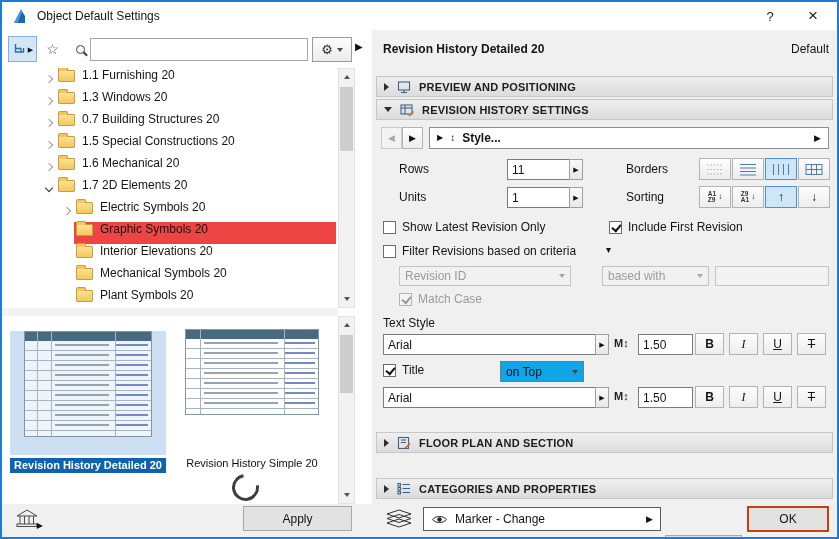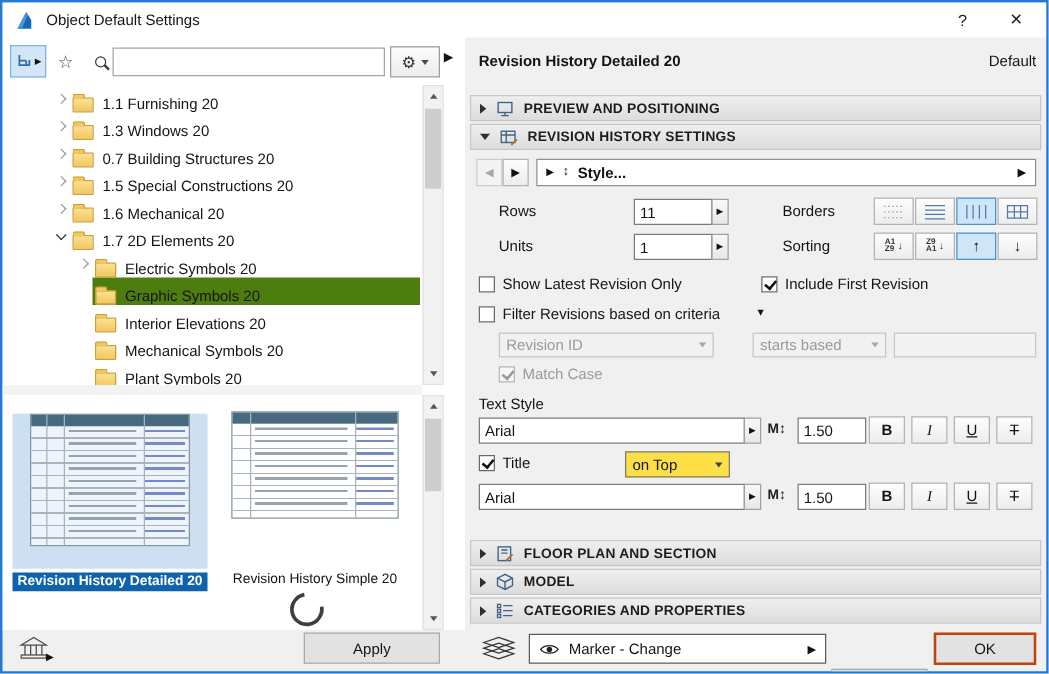--- a/index.html
+++ b/index.html
@@ -24,22 +24,22 @@
 .darr{width:0;height:0;border-left:3.5px solid transparent;border-right:3.5px solid transparent;border-top:4px solid #4c4c4c}
 .collapsearrow{position:absolute;left:353px;top:12px;font-size:10px;color:#111;line-height:1;cursor:pointer}
 
 .tree{position:absolute;left:4px;top:38px;width:330px;height:240px;overflow:hidden}
 .trow{height:22px;display:flex;align-items:center;cursor:pointer}
 .lvl1{padding-left:36px}
 .lvl2{padding-left:54px}
 .chev{width:14px;display:flex;align-items:center;justify-content:center;flex:0 0 auto}
 .ch{width:6px;height:6px;border-right:1.6px solid #9b9b9b;border-bottom:1.6px solid #9b9b9b;transform:rotate(-45deg)}
 .ch.open{border-color:#2f2f2f;transform:rotate(45deg);margin-top:-3px}
-.rowmain{flex:1;display:flex;align-items:flex-end;gap:7px;height:100%;padding-left:2px}
-.rowmain.sel{background:#4d7c0f}
+.rowmain{flex:1;display:flex;align-items:flex-start;gap:7px;height:100%;padding-left:2px}
+.rowmain.sel{background:#ef4444}
 .folder{position:relative;width:17px;height:12px;background:linear-gradient(#fbe195,#f3c75b);border:1px solid #c99f3a;border-radius:1px;flex:0 0 auto;margin-top:2px}
 .folder::before{content:"";position:absolute;left:-1px;top:-4px;width:8px;height:3px;background:#f3c75b;border:1px solid #c99f3a;border-bottom:none;border-radius:2px 2px 0 0}
 .tlabel{white-space:nowrap}
 .splitter{position:absolute;left:0;top:278px;width:336px;height:8px;background:#f3f3f3}
 
 .sbar{position:absolute;left:336px;width:17px;background:#f2f2f2;border:1px solid #e2e2e2}
 .sbtn{position:absolute;left:0;width:15px;height:16px;display:flex;align-items:center;justify-content:center;cursor:pointer}
 .sbtn.dn{bottom:0}
 .triup{width:0;height:0;border-left:3.5px solid transparent;border-right:3.5px solid transparent;border-bottom:4.5px solid #555}
 .tridn{width:0;height:0;border-left:3.5px solid transparent;border-right:3.5px solid transparent;border-top:4.5px solid #555}
@@ -59,21 +59,21 @@
 .sim{width:134px;height:86px;margin:7px auto 0;background:#fff}
 .dashcol{position:absolute;top:12px;bottom:3px}
 .dgray{background:repeating-linear-gradient(to bottom,#98a4ad 0 2px,transparent 2px 10px)}
 .dblue{background:repeating-linear-gradient(to bottom,#7588c8 0 2px,transparent 2px 10px)}
 .pcirc{position:absolute;left:226px;top:158px;width:27px;height:27px;border:3px solid #3f3f3f;border-radius:50%;border-top-color:transparent;transform:rotate(35deg)}
 
 .lbl{position:absolute;font-size:12px;color:#141414;white-space:nowrap}
 .dim{color:#9a9a9a}
 .tinput{position:absolute;border:1px solid #7a7a7a;background:#fff;font:12px "Liberation Sans",sans-serif;padding:0 4px;color:#141414}
 .tinput.dis{background:#f2f2f2;border-color:#c6c6c6;color:#9a9a9a}
-.combo{position:absolute;background:#fde047;border:1px solid #7a7a7a;display:flex;align-items:center;padding:0 5px;font-size:12px;gap:4px;cursor:pointer}
+.combo{position:absolute;background:#0ea5e9;border:1px solid #7a7a7a;display:flex;align-items:center;padding:0 5px;font-size:12px;gap:4px;cursor:pointer}
 .combo .spacer{flex:1}
 .carr{width:0;height:0;border-left:3.5px solid transparent;border-right:3.5px solid transparent;border-top:4px solid #444;flex:0 0 auto}
 .combo.dis{background:#f1f1f1;color:#9a9a9a;border-color:#c5c5c5}
 .combo.dis .carr{border-top-color:#a8a8a8}
 .ibtn{border:1px solid #b3b3b3;background:linear-gradient(#fdfdfd,#ededed);display:flex;align-items:center;justify-content:center;cursor:pointer}
 .ibtn.sel{background:#cfe6f9;border-color:#4a92d4}
 .ibtn.dis{background:#f3f3f3;border-color:#cccccc}
 .ibtn.abs{position:absolute}
 .btngroup{position:absolute;display:flex;gap:1px}
 .flybtn{position:absolute;border:1px solid #a0a0a0;background:linear-gradient(#f8f8f8,#e8e8e8);display:flex;align-items:center;justify-content:center;cursor:pointer}
@@ -430,21 +430,21 @@
     <span>Filter Revisions based on criteria</span>
   </div>
   <span class="lbl" style="left:604px;top:242px;font-size:10px">▾</span>
 
   <div class="combo dis" style="left:397px;top:264px;width:172px;height:20px">
     <span>Revision ID</span>
     <span class="spacer"></span>
       <i class="carr"></i>
   </div>
   <div class="combo dis" style="left:600px;top:264px;width:107px;height:20px">
-    <span>starts based</span>
+    <span>based with</span>
     <span class="spacer"></span>
       <i class="carr"></i>
   </div>
   <input class="tinput dis" style="left: 713px; top: 264px; width: 114px; height: 20px;" value="">
 
   <div class="cbrow" style="left:397px;top:289px">
     <span class="cb checked dis"></span>
     <span class="dim">Match Case</span>
   </div>
 
@@ -510,29 +510,20 @@
 
   <div class="secbar" style="top:430px">
     <i class="ctri r"></i>
     <svg class="secicon" viewBox="0 0 16 16">
       <rect x="2.5" y="2.5" width="10" height="11"></rect>
         <line x1="5" y1="5" x2="10" y2="5"></line>
         <line x1="5" y1="7.5" x2="10" y2="7.5"></line>
       <line x1="9" y1="13.5" x2="14" y2="8.5" style="stroke:#b96f28;stroke-width:1.6"></line>
     </svg>
     <span class="seclabel">FLOOR PLAN AND SECTION</span>
-  </div>
-  <div class="secbar" style="top:453px">
-    <i class="ctri r"></i>
-    <svg class="secicon" viewBox="0 0 16 16">
-      <path d="M8 1.5 L14 4.5 L14 10.5 L8 13.5 L2 10.5 L2 4.5 Z"></path>
-        <path d="M2 4.5 L8 7.5 L14 4.5"></path>
-        <line x1="8" y1="7.5" x2="8" y2="13.5"></line>
-    </svg>
-    <span class="seclabel">MODEL</span>
   </div>
   <div class="secbar" style="top:476px">
     <i class="ctri r"></i>
     <svg class="secicon" viewBox="0 0 16 16">
       <line x1="6.5" y1="3.5" x2="14" y2="3.5"></line>
         <line x1="6.5" y1="7.5" x2="14" y2="7.5"></line>
         <line x1="6.5" y1="11.5" x2="14" y2="11.5"></line>
       <rect x="2" y="2.5" width="2.5" height="2.5"></rect>
         <rect x="2" y="6.5" width="2.5" height="2.5"></rect>
         <rect x="2" y="10.5" width="2.5" height="2.5"></rect>

